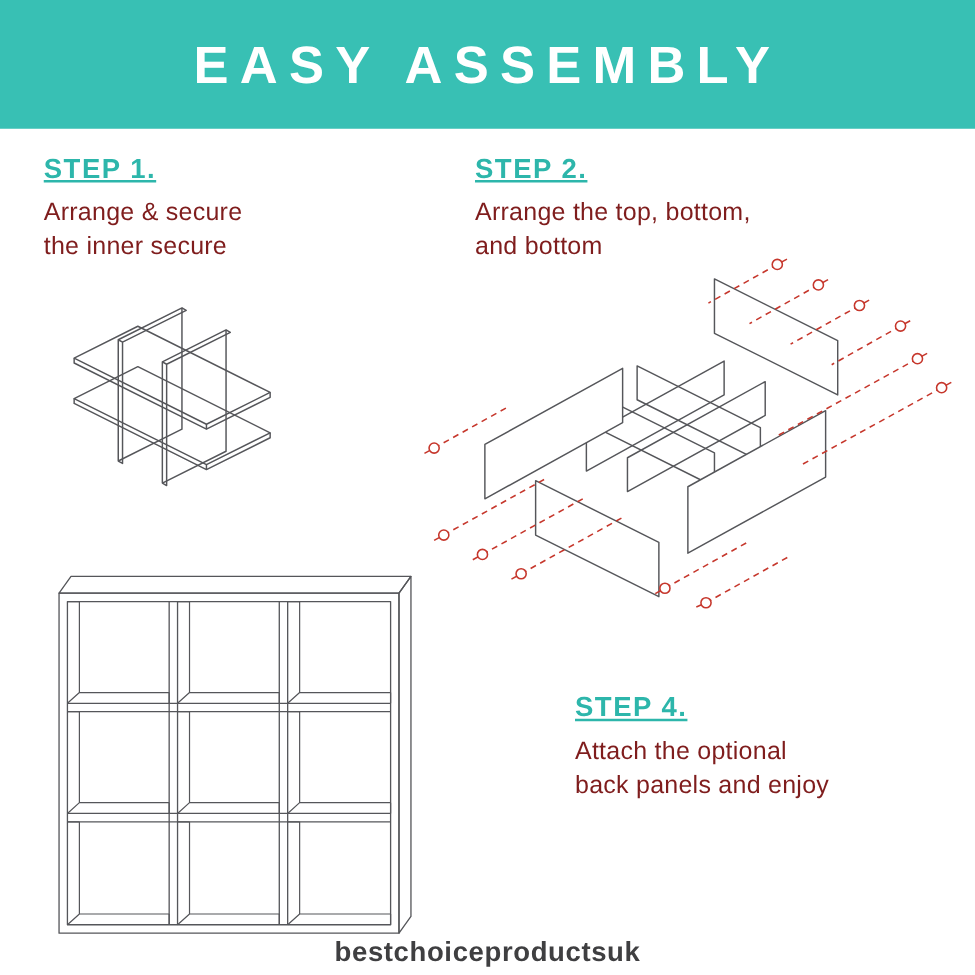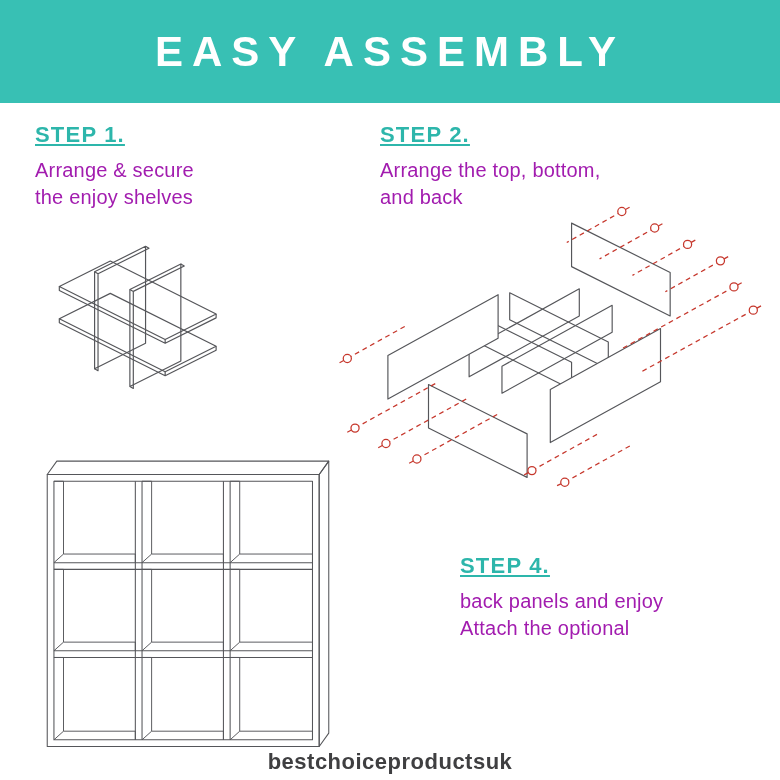--- a/index.html
+++ b/index.html
@@ -12,21 +12,21 @@
     background:#38c0b4;display:flex;align-items:center;justify-content:center;
   }
   .banner h1{
     color:#ffffff;font-size:42px;font-weight:bold;letter-spacing:9px;margin:0;
   }
   .step{position:absolute;}
   .step-label{
     color:#2db6ab;font-size:22px;font-weight:bold;letter-spacing:1.2px;margin:0 0 9px 0;text-decoration:underline;
   }
   .step-desc{
-    color:#a21caf;font-size:20px;line-height:27px;letter-spacing:0.2px;margin:0;
+    color:#7f1d1d;font-size:20px;line-height:27px;letter-spacing:0.2px;margin:0;
   }
   .step-desc span{display:block;}
   #step1-block{left:35px;top:122px;}
   #step2-block{left:380px;top:122px;}
   #step3-block{left:460px;top:553px;}
   #step1-svg{position:absolute;left:26px;top:208px;width:245px;height:206px;}
   #step2-svg{position:absolute;left:322px;top:198px;width:445px;height:290px;}
   #step3-svg{position:absolute;left:30px;top:442px;width:316px;height:316px;}
   .watermark{
     position:absolute;bottom:5px;left:0;width:780px;text-align:center;
@@ -37,37 +37,37 @@
 <body>
 
 <div class="banner">
   <h1>EASY ASSEMBLY</h1>
 </div>
 
 <div class="step" id="step1-block">
   <p class="step-label">STEP 1.</p>
   <p class="step-desc">
     <span>Arrange &amp; secure</span>
-    <span>the enjoy shelves</span>
+    <span>the inner secure</span>
   </p>
 </div>
 
 <div class="step" id="step2-block">
   <p class="step-label">STEP 2.</p>
   <p class="step-desc">
     <span>Arrange the top, bottom,</span>
-    <span>and back</span>
+    <span>and bottom</span>
   </p>
 </div>
 
 <div class="step" id="step3-block">
   <p class="step-label">STEP 4.</p>
   <p class="step-desc">
+    <span>Attach the optional</span>
     <span>back panels and enjoy</span>
-    <span>Attach the optional</span>
   </p>
 </div>
 
 <svg id="step1-svg" viewBox="0 0 250 210" xmlns="http://www.w3.org/2000/svg">
   <g stroke="#55565a" stroke-width="1.2" fill="none" stroke-linejoin="round">
     <polygon points="70,164 122,138 122,39 70,65"></polygon>
     <path d="M70,65 L73.5,67 L125.5,41 L122,39 M73.5,67 L73.5,166 L70,164"></path>
     <polygon points="106,182 158,156 158,57 106,83"></polygon>
     <path d="M106,83 L109.5,85 L161.5,59 L158,57 M109.5,85 L109.5,184 L106,182"></path>
     <polygon points="34,113 142,167 194,141 86,87"></polygon>

